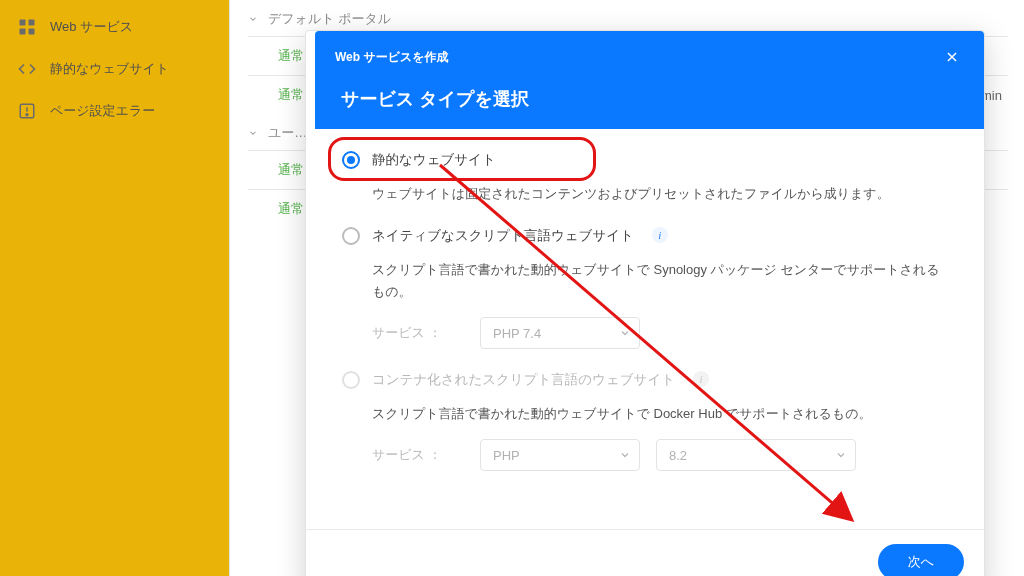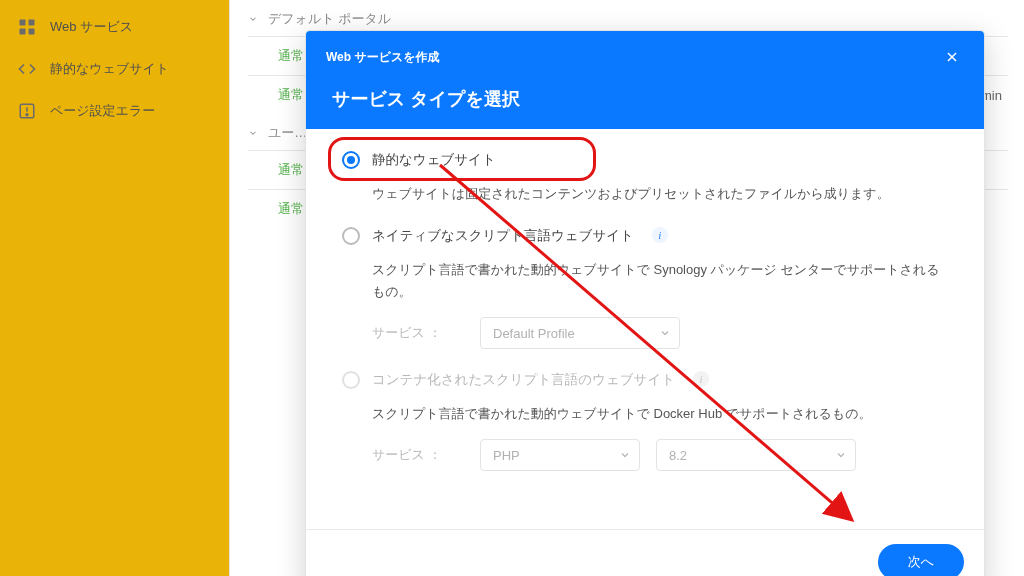--- a/index.html
+++ b/index.html
@@ -8,21 +8,21 @@
     .sidebar .item { display: flex; align-items: center; gap: 14px; padding: 12px 16px 12px 18px; color: #505050; cursor: pointer; }
     .sidebar .item svg { width: 18px; height: 18px; flex: 0 0 18px; }
     .main { position: absolute; left: 230px; top: 0; right: 0; height: 576px; padding: 0 16px 0 18px; overflow: hidden; }
     .section-head { display: flex; align-items: center; gap: 10px; color: #888; padding: 10px 0 8px 0; }
     .chev { width: 10px; height: 10px; display: inline-block; }
     .tbl { width: 100%; border-collapse: collapse; }
     .tbl td { border-top: 1px solid #e6e6e6; padding: 10px 8px 10px 30px; color: #54b24b; white-space: nowrap; overflow: hidden; }
     .tbl td.right { color: #666; text-align: right; padding-right: 6px; }
     
     .modal { position: absolute; left: 305px; top: 30px; width: 680px; background: #fff; border: 1px solid #e3e3e3; box-shadow: 0 8px 30px rgba(0,0,0,0.18); border-radius: 4px; }
-    .modal-header { background: #0a78ff; color: #fff; padding: 14px 20px 0 20px; border-radius: 4px 4px 0 0; }
+    .modal-header { background: #0a78ff; color: #fff; padding: 14px 20px 0 20px; border-radius: 4px 4px 0 0; margin-left: 9px; }
     .modal-title-sm { font-size: 12px; font-weight: 600; display: flex; justify-content: space-between; align-items: center; }
     .modal-close { width: 24px; height: 24px; cursor: pointer; display: flex; align-items: center; justify-content: center; }
     .modal-title-lg { font-size: 18px; font-weight: 700; padding: 18px 6px 18px 6px; }
     .modal-body { padding: 18px 36px 40px 36px; min-height: 370px; }
     .opt { margin-bottom: 18px; }
     .opt-head { display: flex; align-items: flex-start; gap: 12px; padding: 4px 0; }
     .radio { width: 18px; height: 18px; border: 2px solid #0a78ff; border-radius: 50%; position: relative; flex: 0 0 18px; }
     .radio.checked::after { content: ""; position: absolute; left: 3px; top: 3px; width: 8px; height: 8px; border-radius: 50%; background: #0a78ff; }
     .radio.empty { border-color: #bcbcbc; }
     .radio.disabled { border-color: #e0e0e0; }
@@ -136,22 +136,22 @@
 
     <div class="opt">
       <div class="opt-head">
         <span class="radio empty"></span>
         <span class="opt-label">ネイティブなスクリプト言語ウェブサイト</span>
         <span class="info-ic">i</span>
       </div>
       <div class="opt-desc">スクリプト言語で書かれた動的ウェブサイトで Synology パッケージ センターでサポートされるもの。</div>
       <div class="svc-row">
         <span class="svc-label">サービス ：</span>
-        <div class="sel w2">
-          <span>Default Profile</span>
+        <div class="sel w1">
+          <span>PHP 7.4</span>
           <svg class="caret" width="12" height="12" viewBox="0 0 24 24" fill="none" stroke="#b8b8b8" stroke-width="2.5">
               <polyline points="6 9 12 15 18 9"></polyline>
             </svg>
         </div>
       </div>
     </div>
 
     <div class="opt">
       <div class="opt-head">
         <span class="radio disabled"></span>

